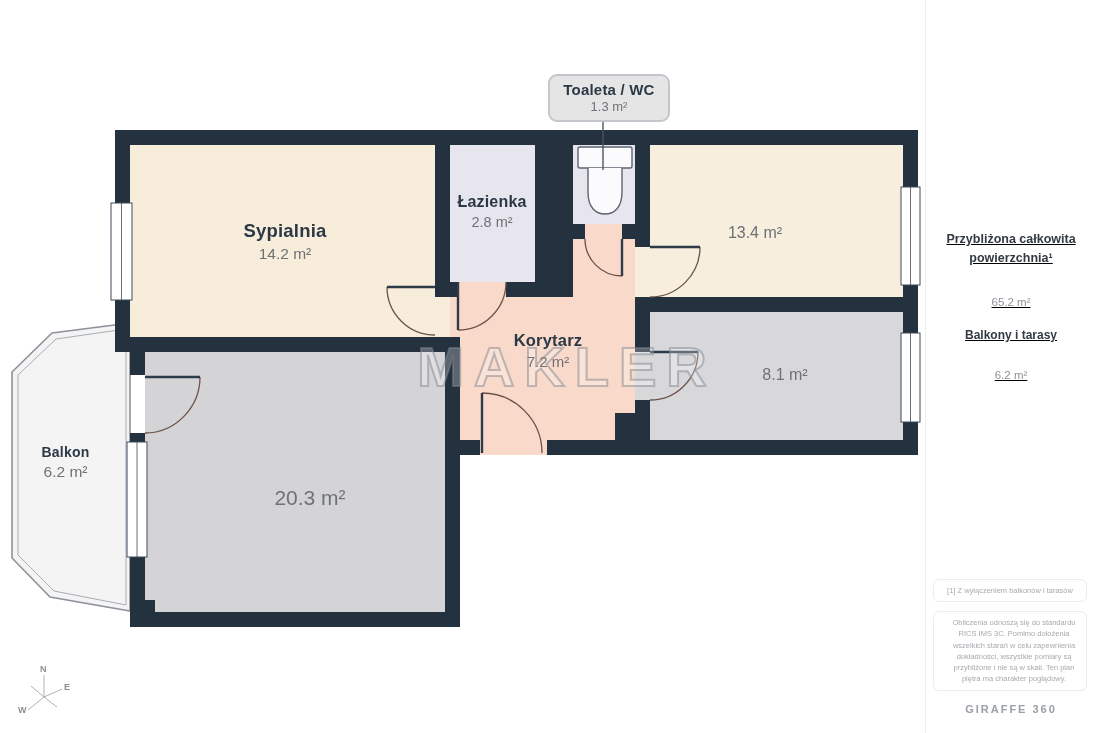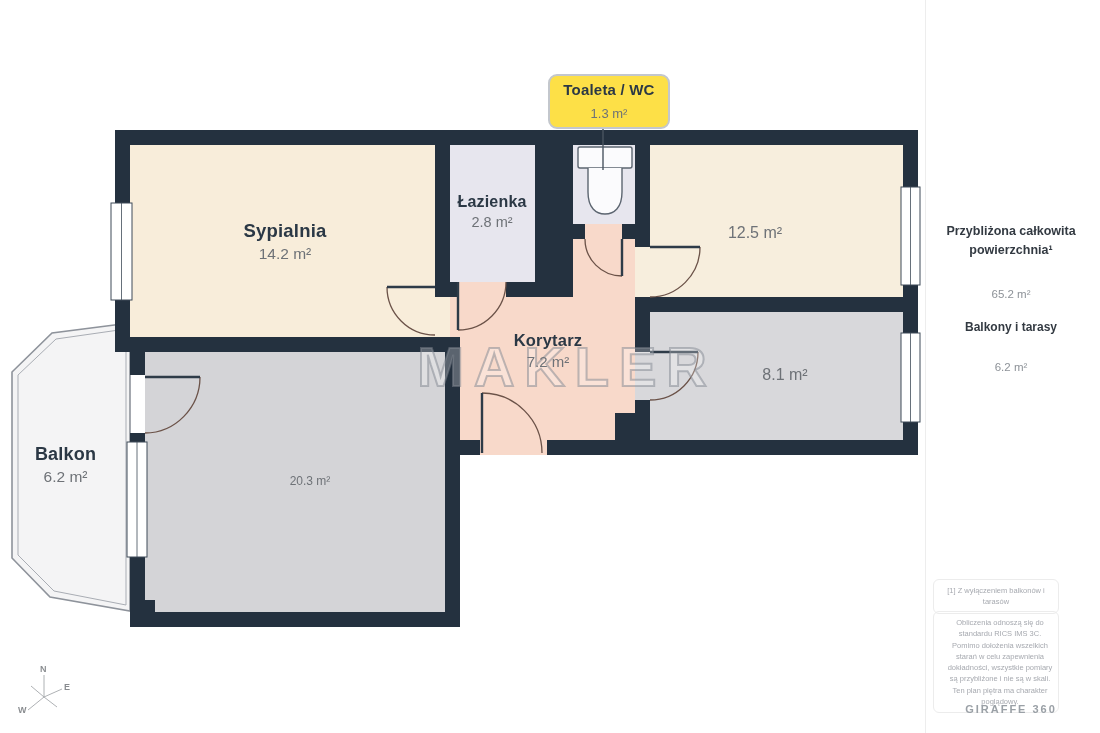--- a/index.html
+++ b/index.html
@@ -1,36 +1,36 @@
 <!DOCTYPE html>
 <html><head>
 <meta charset="utf-8">
 <style>
   html,body{margin:0;padding:0;background:#ffffff;}
   #stage{position:relative;width:1100px;height:733px;background:#ffffff;overflow:hidden;
          font-family:"Liberation Sans",sans-serif;}
   #plan-svg{position:absolute;left:0;top:0;}
   .lbl{position:absolute;text-align:center;pointer-events:none;}
-  .room-name{font-weight:bold;color:#2b3845;font-size:18px;letter-spacing:.2px;}
+  .room-name{font-weight:bold;color:#2b3845;font-size:14px;letter-spacing:.2px;}
   .room-area{color:#6e7277;font-size:15.5px;margin-top:3px;}
   .big .room-name{font-size:18.5px;}
-  .callout{position:absolute;left:548px;top:74px;width:110px;background:#fde047;
+  .callout{position:absolute;left:548px;top:74px;width:110px;background:#e5e5e5;
            border:2px solid #c3c7cd;border-radius:9px;padding:5px 4px 6px 4px;text-align:center;}
   .callout .room-name{font-size:15px;}
-  .callout .room-area{font-size:13px;margin-top:8px;}
+  .callout .room-area{font-size:13px;margin-top:1px;}
   .watermark{position:absolute;left:402px;top:334px;width:330px;text-align:center;
              font-size:56px;font-weight:800;letter-spacing:10px;
              color:rgba(255,255,255,0.25);
              -webkit-text-stroke:2px rgba(128,134,144,0.5);}
   .sidebar{position:absolute;left:925px;top:0;width:175px;height:733px;border-left:1px solid #ededed;}
-  .sb-info{position:absolute;left:5px;top:222px;width:160px;text-align:center;}
+  .sb-info{position:absolute;left:5px;top:230px;width:160px;text-align:center;text-decoration:underline;}
   .sb-title{font-size:12.5px;font-weight:bold;color:#333a42;line-height:1.55;}
   .sb-value{font-size:11.5px;color:#8d9298;margin-top:27px;}
   .sb-title2{font-size:12px;font-weight:bold;color:#333a42;margin-top:20px;}
-  .sb-box{position:absolute;left:7px;width:126px;border:1px solid #ececec;border-radius:6px;
+  .sb-box{position:absolute;left:7px;width:154px;border:1px solid #ececec;border-radius:6px;
           color:#a7aab0;font-size:7.5px;line-height:1.5;text-align:center;padding:5px 4px;box-sizing:border-box;}
   .sb-footnote{top:579px;}
   .sb-disclaimer{top:611px;padding-left:12px;}
   .sb-brand{position:absolute;left:5px;top:703px;width:160px;text-align:center;
             font-size:11px;letter-spacing:2px;color:#9aa0a6;font-weight:bold;}
 </style>
 </head>
 <body>
 
 <div id="stage">
@@ -168,29 +168,29 @@
     <div class="room-name" style="font-size:16px;">Łazienka</div>
     <div class="room-area" style="font-size:14.5px;">2.8 m²</div>
   </div>
 
   <div class="lbl" style="left:468px;top:331px;width:160px;">
     <div class="room-name" style="font-size:16.5px;">Korytarz</div>
     <div class="room-area" style="font-size:15px;">7.2 m²</div>
   </div>
 
   <div class="lbl" style="left:645px;top:224px;width:220px;">
-    <div class="room-area" style="margin-top:0;font-size:16px;">12.5 m²</div>
+    <div class="room-area" style="margin-top:0;font-size:16px;">13.4 m²</div>
   </div>
 
   <div class="lbl" style="left:675px;top:366px;width:220px;">
     <div class="room-area" style="margin-top:0;font-size:16px;">8.1 m²</div>
   </div>
 
   <div class="lbl" style="left:200px;top:470px;width:220px;">
-    <div class="room-area" style="margin-top:4px;font-size:12px;">20.3 m²</div>
+    <div class="room-area" style="margin-top:16px;font-size:21px;">20.3 m²</div>
   </div>
 
   <div class="lbl" style="left:8px;top:444px;width:115px;">
     <div class="room-name">Balkon</div>
     <div class="room-area">6.2 m²</div>
   </div>
 
   <div class="sidebar">
     <div class="sb-info">
       <div class="sb-title">Przybliżona całkowita powierzchnia¹</div>

